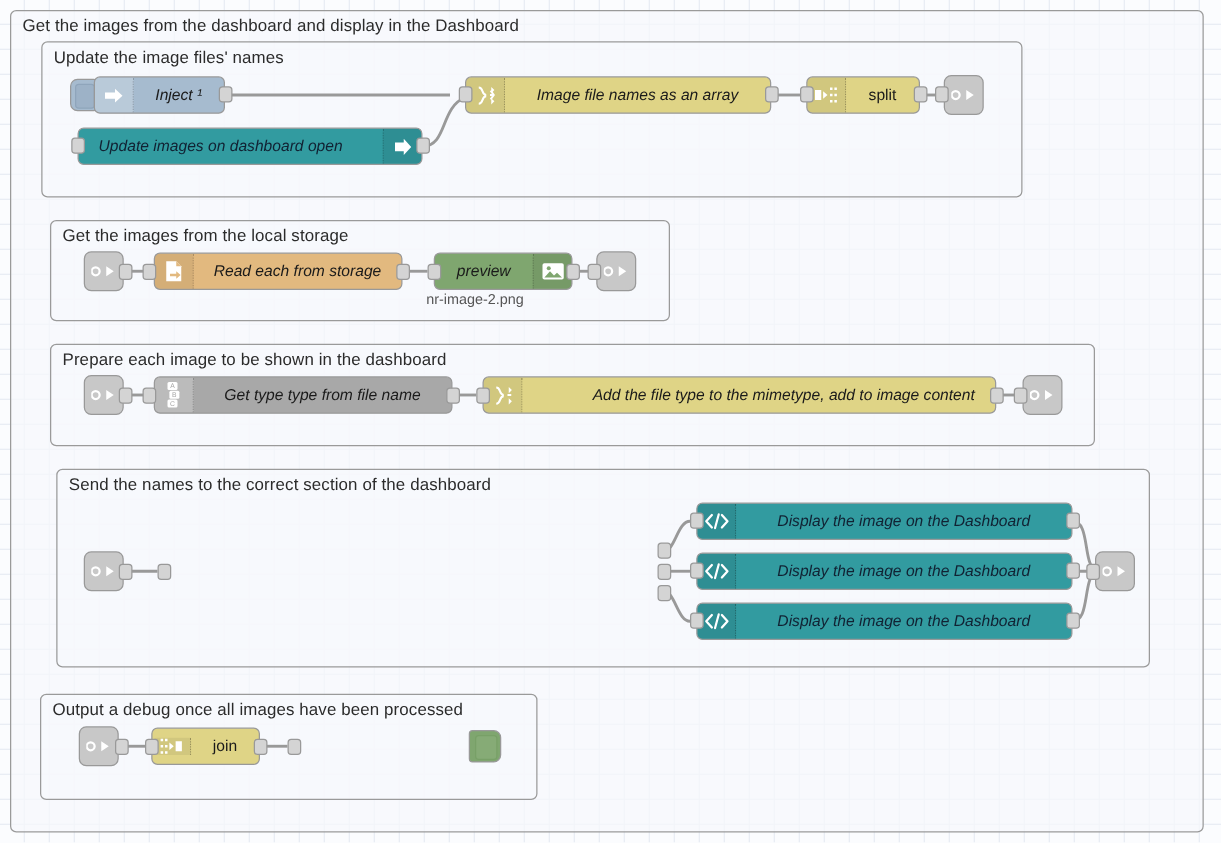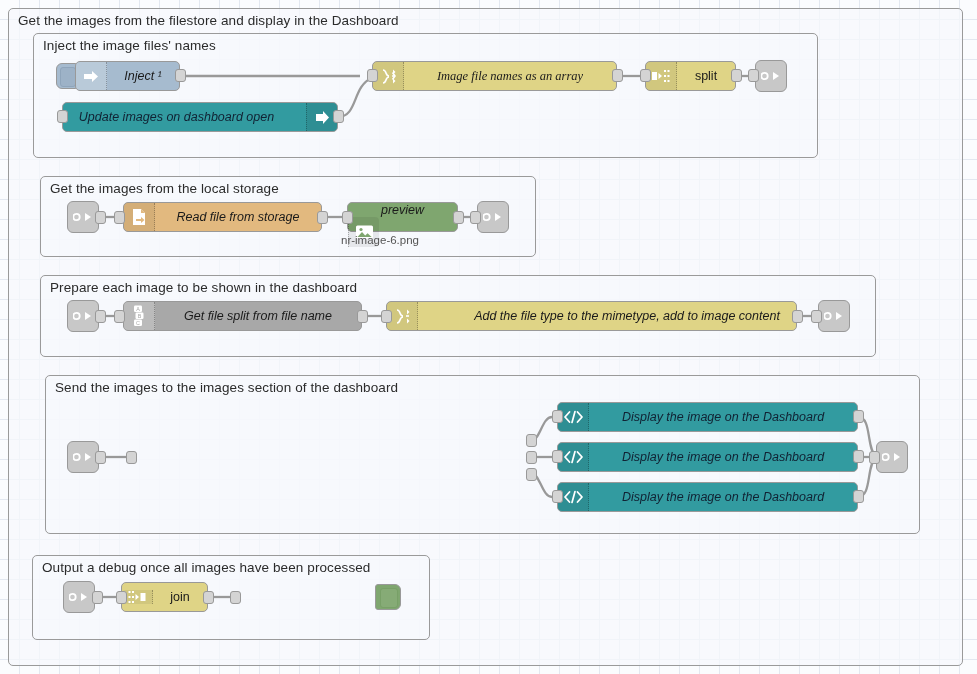--- a/index.html
+++ b/index.html
@@ -84,21 +84,21 @@
   .node .label.plain { font-style: normal; }
   .node .label.center { justify-content: center; }
 
   
   .n-yellow   { background:#dfd486; }
   .n-yellow .icon-box { background: rgba(0,0,0,0.06); }
   .n-teal     { background:#329ba0; }
   .n-teal .icon-box { background: rgba(0,0,0,0.08); }
   .n-blue     { background:#a6bbcf; }
   .n-blue .icon-box { background: rgba(255,255,255,0.22); }
-  .n-green    { background:#7fa66f;flex-direction:column; }
+  .n-green    { background:#7fa66f; }
   .n-green .icon-box { background: rgba(0,0,0,0.07); }
   .n-grey     { background:#a8a8a8; }
   .n-grey .icon-box { background: rgba(255,255,255,0.22); }
   .n-tan      { background:#e2b97f; }
   .n-tan .icon-box { background: rgba(0,0,0,0.06); }
 
   .n-teal .label { color:#123; }
   
   .linknode {
     position: absolute;
@@ -159,37 +159,37 @@
     font-style: normal;
   }
   svg.gi { display:block; }
 </style>
 </head>
 <body>
 
 <div id="canvas">
 
   <div class="group" style="left:8px; top:8px; width:955px; height:658px;">
-    <div class="group-label">Get the images from the filestore and display in the Dashboard</div>
+    <div class="group-label">Get the images from the dashboard and display in the Dashboard</div>
   </div>
 
   <div class="group" style="left:33px; top:33px; width:785px; height:125px;">
-    <div class="group-label">Inject the image files' names</div>
+    <div class="group-label">Update the image files' names</div>
   </div>
 
   <div class="group" style="left:40px; top:275px; width:836px; height:82px;">
     <div class="group-label">Prepare each image to be shown in the dashboard</div>
   </div>
 
   <div class="group" style="left:40px; top:176px; width:496px; height:81px;">
     <div class="group-label">Get the images from the local storage</div>
   </div>
 
   <div class="group" style="left:45px; top:375px; width:875px; height:159px;">
-    <div class="group-label">Send the images to the images section of the dashboard</div>
+    <div class="group-label">Send the names to the correct section of the dashboard</div>
   </div>
 
   <div class="group" style="left:32px; top:555px; width:398px; height:85px;text-align:right;">
     <div class="group-label">Output a debug once all images have been processed</div>
   </div>
 
   <svg class="wires">
 
     <path d="M 180,76 C 230,76 330,76 360,76"></path>
 
@@ -246,21 +246,21 @@
     <div class="label center">Update images on dashboard open</div>
     <div class="icon-box right">
       <svg class="gi" width="17" height="17" viewBox="0 0 17 17">
         <path d="M2 5 h7 V2 l6 6.5 -6 6.5 V12 H2 Z" fill="#fff"></path>
       </svg>
     </div>
   </div>
   <div class="port" style="left:57px; top:110px;"></div>
   <div class="port" style="left:333px; top:110px;"></div>
 
-  <div class="node n-yellow" style="left:372px; top:61px; width:245px;font-family:Liberation Serif, serif;">
+  <div class="node n-yellow" style="left:372px; top:61px; width:245px;">
     <div class="icon-box">
       <svg class="gi" width="17" height="17" viewBox="0 0 17 17">
         <path d="M3 2 c4 0 2 6 6 6 M3 15 c4 0 2 -6 6 -6" stroke="#fff" stroke-width="1.7" fill="none"></path>
         <path d="M12 8 l3 0 M12.5 4.5 l2.5 3.5 -2.5 3.5" stroke="#fff" stroke-width="1.6" fill="none"></path>
         <path d="M13 1.5 l2.5 2.5 -2.5 2.5 Z" fill="#fff"></path>
         <path d="M13 10.5 l2.5 2.5 -2.5 2.5 Z" fill="#fff"></path>
       </svg>
     </div>
     <div class="label center">Image file names as an array</div>
   </div>
@@ -304,38 +304,38 @@
   <div class="port" style="left:95px; top:211px;"></div>
 
   <div class="node n-tan" style="left:123px; top:202px; width:199px;">
     <div class="icon-box">
       <svg class="gi" width="16" height="18" viewBox="0 0 16 18">
         <path d="M2 1 h8 l4 4 v12 H2 Z" fill="#fff"></path>
         <path d="M10 1 v4 h4 Z" fill="#e2b97f"></path>
         <path d="M5 11 h5 V9 l3.5 3 -3.5 3 v-2 H5 Z" fill="#e2b97f"></path>
       </svg>
     </div>
-    <div class="label center">Read file from storage</div>
+    <div class="label center">Read each from storage</div>
   </div>
   <div class="port" style="left:114px; top:211px;"></div>
   <div class="port" style="left:317px; top:211px;"></div>
 
   <div class="node n-green" style="left:347px; top:202px; width:111px;">
     <div class="label center">preview</div>
     <div class="icon-box right">
       <svg class="gi" width="19" height="16" viewBox="0 0 19 16">
         <rect x="1" y="1.5" width="17" height="13" rx="1.5" fill="#fff"></rect>
         <circle cx="6" cy="5.5" r="1.6" fill="#7fa66f"></circle>
         <path d="M2.5 13 l4.5 -5 3.2 3.4 2.4 -2.2 4 3.8 Z" fill="#7fa66f"></path>
       </svg>
     </div>
   </div>
   <div class="port" style="left:342px; top:211px;"></div>
   <div class="port" style="left:453px; top:211px;"></div>
-  <div class="sublabel" style="left:341px; top:234px;">nr-image-6.png</div>
+  <div class="sublabel" style="left:341px; top:234px;">nr-image-2.png</div>
 
   <div class="linknode" style="left:477px; top:201px;">
     <svg class="gi" width="20" height="16" viewBox="0 0 20 16">
       <circle cx="3.5" cy="8" r="3.2" fill="none" stroke="#fff" stroke-width="1.8"></circle>
       <path d="M6 8 h6 V4 l6 4 -6 4 V8 Z" fill="#fff"></path>
     </svg>
   </div>
   <div class="port" style="left:470px; top:211px;"></div>
 
   <div class="linknode" style="left:67px; top:300px;">
@@ -350,21 +350,21 @@
     <div class="icon-box">
       <svg class="gi" width="13" height="22" viewBox="0 0 13 22">
         <rect x="1" y="0.5" width="8" height="6.5" rx="1.2" fill="#fff"></rect>
         <rect x="2.5" y="7.5" width="8" height="6.5" rx="1.2" fill="#fff"></rect>
         <rect x="1" y="14.5" width="8" height="6.5" rx="1.2" fill="#fff"></rect>
         <text x="5" y="5.6" font-size="5.4" text-anchor="middle" fill="#a8a8a8" font-family="Liberation Sans, sans-serif">A</text>
         <text x="6.5" y="12.6" font-size="5.4" text-anchor="middle" fill="#a8a8a8" font-family="Liberation Sans, sans-serif">B</text>
         <text x="5" y="19.6" font-size="5.4" text-anchor="middle" fill="#a8a8a8" font-family="Liberation Sans, sans-serif">C</text>
       </svg>
     </div>
-    <div class="label center">Get file split from file name</div>
+    <div class="label center">Get type type from file name</div>
   </div>
   <div class="port" style="left:114px; top:310px;"></div>
   <div class="port" style="left:357px; top:310px;"></div>
 
   <div class="node n-yellow" style="left:386px; top:301px; width:411px;gap:40px;">
     <div class="icon-box">
       <svg class="gi" width="17" height="17" viewBox="0 0 17 17">
         <path d="M3 2 c4 0 2 6 6 6 M3 15 c4 0 2 -6 6 -6" stroke="#fff" stroke-width="1.7" fill="none"></path>
         <path d="M12 8 l3 0" stroke="#fff" stroke-width="1.6" fill="none"></path>
         <path d="M13 1.5 l2.5 2.5 -2.5 2.5 Z" fill="#fff"></path>

